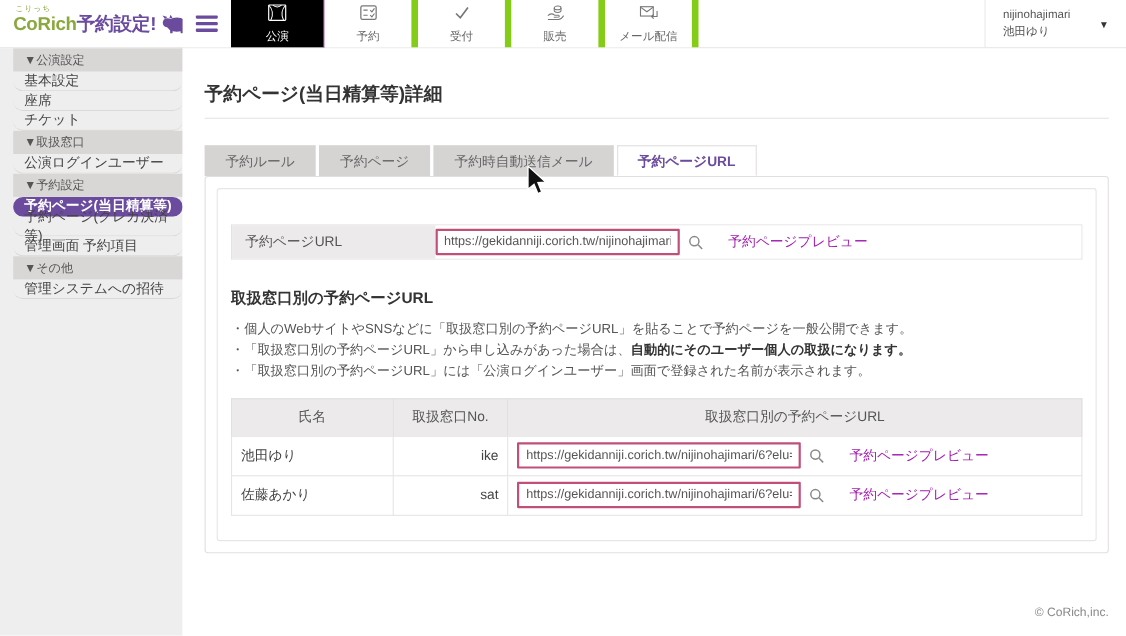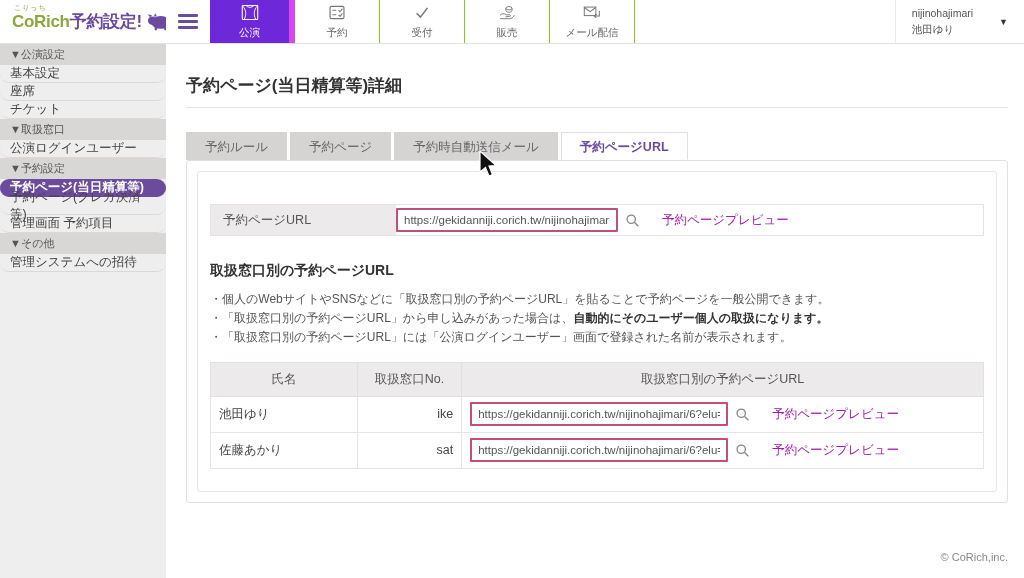--- a/index.html
+++ b/index.html
@@ -13,28 +13,28 @@
   .topbar { height:44px; display:flex; align-items:stretch; border-bottom:1px solid #e4e1e0; background:#fff; }
   .logo { width:166px; display:flex; align-items:center; padding-left:12px; cursor:pointer; }
   .logo-text { position:relative; font-weight:bold; font-size:17px; letter-spacing:-0.3px; white-space:nowrap; }
   .logo-ruby { position:absolute; top:-7px; left:2px; font-size:7px; font-weight:normal; color:#8aa83c; letter-spacing:1px; }
   .logo-corich { color:#8aa83c; }
   .logo-ticket { color:#6b4b9d; }
   .mascot { margin-left:4px; display:flex; align-items:center; }
   .menu-btn { width:44px; display:flex; flex-direction:column; justify-content:center; align-items:center; gap:3px; background:#fff; border:none; cursor:pointer; }
   .menu-btn i { display:block; width:20px; height:3px; background:#6b4b9d; border-radius:1px; }
   .nav { display:flex; }
-  .nav-item { width:85px; display:flex; flex-direction:column; align-items:center; justify-content:center; gap:3px; font-size:10.5px; color:#666; border-right:1px solid #84cc16; cursor:pointer; background:#fff; }
+  .nav-item { width:85px; display:flex; flex-direction:column; align-items:center; justify-content:center; gap:3px; font-size:10.5px; color:#666; border-right:6px solid #84cc16; cursor:pointer; background:#fff; }
   .nav-item svg { width:20px; height:17px; }
-  .nav-item.active { background:#6d28d9; color:#fff; border-right:6px solid #d946ef; }
+  .nav-item.active { background:#000000; color:#fff; border-right:1px solid #d946ef; }
   .user { margin-left:auto; display:flex; align-items:center; border-left:1px solid #eceaea; padding:0 16px; gap:26px; cursor:pointer; }
   .user-lines { font-size:10.5px; color:#555; line-height:1.5; }
   .user-caret { font-size:9px; color:#333; }
   
-  .sidebar { position:absolute; top:44px; left:0; width:166px; bottom:0; background:#efeeee; }
+  .sidebar { position:absolute; top:44px; left:0; width:166px; bottom:0; background:#efeeee;padding-left:12px; }
   .side-header { background:#d9d6d6; height:21px; padding:0 10px; font-size:11px; color:#555; display:flex; align-items:center; cursor:pointer; }
   .side-item { height:18px; padding:0 10px; font-size:12.5px; color:#444; display:flex; align-items:center; border-bottom:1px solid #dcd8d8; cursor:pointer;border-radius:12px; }
   .side-item.active { background:#6b4b9d; color:#fff; font-weight:bold; border-bottom:1px solid #6b4b9d; }
   
   .main { position:absolute; top:44px; left:166px; right:0; bottom:0; padding:0 16px 0 20px; background:#fff; }
   .page-title { margin:0; padding:30px 0 10px; font-size:17px; font-weight:bold; color:#333; border-bottom:1px solid #e6e3e3; }
   .tabs { display:flex; gap:3px; margin-top:24px; position:relative; z-index:2; }
   .tab { background:#d6d3d3; color:#666; font-size:12.5px; height:28px; line-height:28px; padding:0 18px; cursor:pointer; border:1px solid transparent; border-bottom:none; white-space:nowrap; }
   .tab.active { background:#fff; color:#6b4b9d; font-weight:bold; border:1px solid #e2dfdf; border-bottom:1px solid #fff; margin-bottom:-1px; }
   .panel-outer { border:1px solid #e2dfdf; border-radius:3px; padding:10px; position:relative; z-index:1; }

